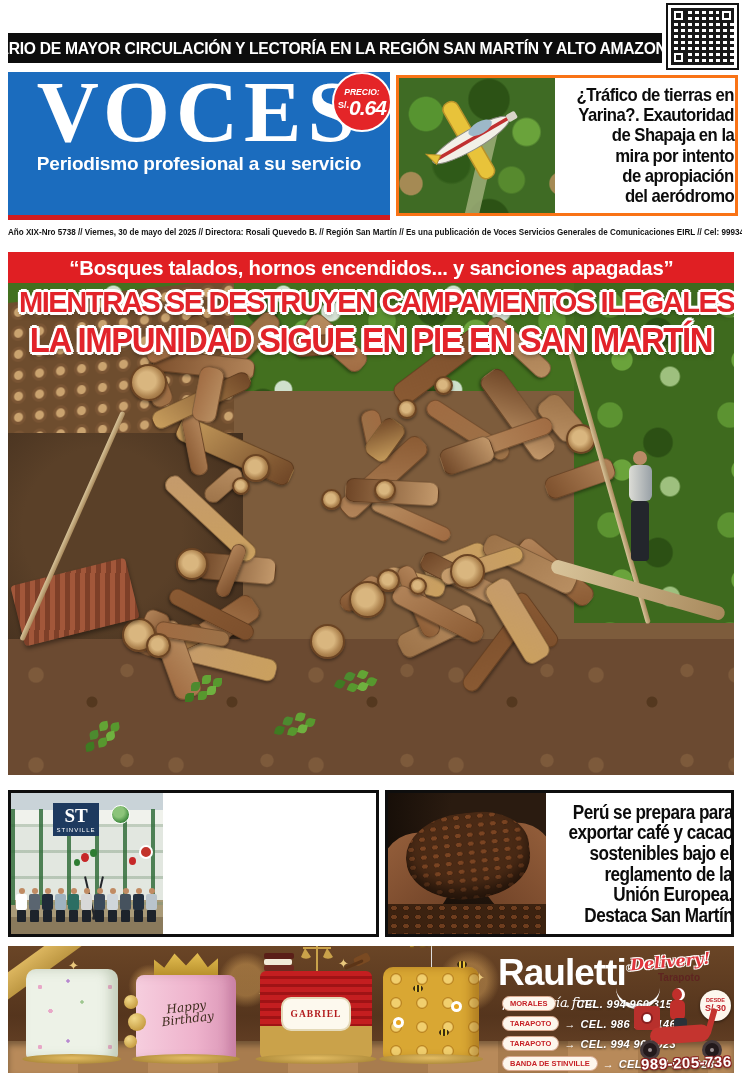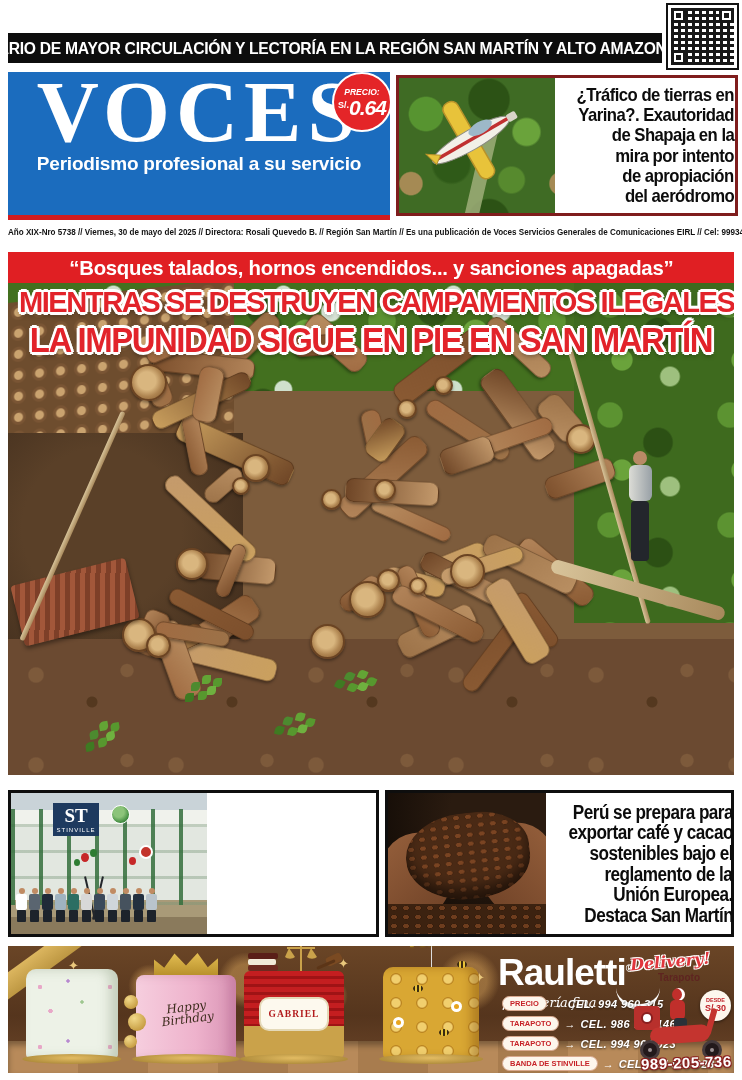--- a/index.html
+++ b/index.html
@@ -32,21 +32,21 @@
   .mast-tagline{font-weight:bold;font-size:19px;margin-top:2px;letter-spacing:-0.2px;}
   .mast-rule{left:8px;top:215px;width:382px;height:5px;background:#d21c1f;}
   .price{left:332px;top:72px;width:60px;height:60px;border-radius:50%;background:#e42528;border:2px solid #fff;
     color:#fff;z-index:5;display:flex;flex-direction:column;align-items:center;justify-content:center;box-sizing:border-box;}
   .price-label{font-size:8.5px;font-weight:bold;font-style:italic;}
   .price-row{display:flex;align-items:flex-start;line-height:1;}
   .price-cur{font-size:9px;font-weight:bold;margin-top:4px;}
   .price-val{font-size:21px;font-weight:bold;font-style:italic;letter-spacing:-1px;}
 
   
-  .sec{left:396px;top:75px;width:342px;height:141px;border:3px solid #7f1d1d;background:#fff;
+  .sec{left:396px;top:75px;width:342px;height:141px;border:3px solid #f97316;background:#fff;
     display:flex;box-sizing:border-box;}
   .sec-photo{position:relative;width:156px;flex:none;overflow:hidden;background:#3f6b24;}
   .sec-photo .terrain{position:absolute;inset:0;
     background-image:radial-gradient(circle 30px at 18% 30%,#579430 0 55%,transparent 60%),
       radial-gradient(circle 36px at 60% 18%,#2c5215 0 55%,transparent 60%),
       radial-gradient(circle 26px at 85% 45%,#6aa33b 0 50%,transparent 58%),
       radial-gradient(circle 34px at 35% 72%,#2f5a18 0 52%,transparent 60%),
       radial-gradient(circle 24px at 75% 85%,#578a2e 0 52%,transparent 60%),
       radial-gradient(circle 20px at 8% 88%,#a58a54 0 55%,transparent 62%);
     background-size:150px 120px;}
@@ -120,21 +120,21 @@
   .pm-cap span{display:inline-block;transform:scaleX(.92);}
 
   
   .story-box{border:3px solid #0e0e0e;background:#fff;display:flex;box-sizing:border-box;position:absolute;}
   .box-left{left:8px;top:790px;width:371px;height:147px;}
   .box-right{left:385px;top:790px;width:349px;height:147px;}
   .story-head{flex:1;display:flex;flex-direction:column;align-items:flex-end;justify-content:center;padding:2px 7px 2px 0;}
   .story-head .hl{font-size:19.5px;}
 
   
-  .bl-photo{position:relative;width:196px;flex:none;overflow:hidden;
+  .bl-photo{position:relative;width:152px;flex:none;overflow:hidden;
     background:linear-gradient(180deg,#c9d3d8 0 12%,#f0f2ec 12% 24%,#e2e7e0 24% 76%,#a99a78 76% 88%,#8a7a5c 88% 100%);}
   .posts{position:absolute;left:0;top:16px;right:0;height:96px;
     background:repeating-linear-gradient(90deg,rgba(52,110,60,.85) 0 4px,transparent 4px 28px),
       repeating-linear-gradient(0deg,rgba(120,150,120,.4) 0 3px,transparent 3px 26px);}
   .sign{position:absolute;left:42px;top:10px;width:46px;background:#1e3a5f;color:#fff;text-align:center;
     padding:3px 2px;box-sizing:border-box;}
   .sign-st{font-family:"Liberation Serif", serif;font-weight:bold;font-size:19px;line-height:1;}
   .sign-sub{font-size:6px;letter-spacing:1px;margin-top:2px;}
   .logo-green{position:absolute;left:100px;top:12px;width:17px;height:17px;border-radius:50%;
     background:radial-gradient(circle at 40% 35%,#8cc47a 0 35%,#2e7d32 80%);border:1px solid #fff;}
@@ -189,21 +189,21 @@
   .cake2{left:128px;width:100px;height:84px;border-radius:8px 8px 4px 4px;
     background:linear-gradient(90deg,#f6cede,#eeb2cc 60%,#d893b4);
     box-shadow:inset -8px 0 10px rgba(170,90,130,.3);}
   .crown{position:absolute;left:50%;top:-24px;transform:translateX(-50%);width:64px;height:24px;
     background:linear-gradient(#e7c256,#b9912c);
     clip-path:polygon(0 100%,0 35%,16% 70%,32% 10%,50% 60%,68% 8%,84% 68%,100% 30%,100% 100%);}
   .gold-balls{position:absolute;left:-12px;bottom:0;width:22px;height:70px;}
   .gball{position:absolute;border-radius:50%;background:radial-gradient(circle at 35% 30%,#f2d98a,#b8892a);}
   .cake2-script{position:absolute;left:6px;top:26px;width:90px;text-align:center;
     font-family:"DejaVu Serif", serif;font-style:italic;font-size:12px;color:#3a2a1a;transform:rotate(-7deg);line-height:1;}
-  .cake3{left:236px;width:100px;height:88px;border-radius:6px;
+  .cake3{left:252px;width:112px;height:88px;border-radius:6px;
     background:linear-gradient(180deg,rgba(0,0,0,0) 0 62%,#caa24a 62% 100%),
       repeating-linear-gradient(180deg,#c41e20 0 5px,#9f1315 5px 8px);}
   .plaque{position:absolute;left:50%;top:26px;transform:translateX(-50%);width:66px;height:30px;
     background:#fdf9ee;border:2px solid #e4d9b8;border-radius:10px;display:flex;align-items:center;justify-content:center;}
   .plaque span{font-family:"Liberation Serif", serif;font-weight:bold;font-size:9.5px;letter-spacing:1px;color:#b21a1c;}
   .books{position:absolute;left:4px;top:-18px;width:34px;height:18px;}
   .book{position:absolute;left:0;border-radius:2px;}
   .scales{position:absolute;left:40px;top:-30px;}
   .gavel{position:absolute;right:2px;top:-16px;width:26px;height:16px;}
   .gavel .ghead{position:absolute;right:0;top:0;width:16px;height:9px;background:#7a4a22;border-radius:3px;transform:rotate(-24deg);}
@@ -570,21 +570,21 @@
     </div>
 
     <div class="brand">
       <div class="brand-name"><span>Rauletti</span><span class="brand-reg">®</span></div>
       <div class="smile"></div>
       <div class="brand-sub">pastelería fina</div>
     </div>
 
     <div class="contacts">
       <div class="contact-row">
-        <span class="pill">PRECIO</span>
+        <span class="pill">MORALES</span>
         <span class="arrow">→</span>
         <span class="cphone">CEL. 994 960 315</span>
       </div>
       <div class="contact-row">
         <span class="pill">TARAPOTO</span>
         <span class="arrow">→</span>
         <span class="cphone">CEL. 986 724 146</span>
       </div>
       <div class="contact-row">
         <span class="pill">TARAPOTO</span>

